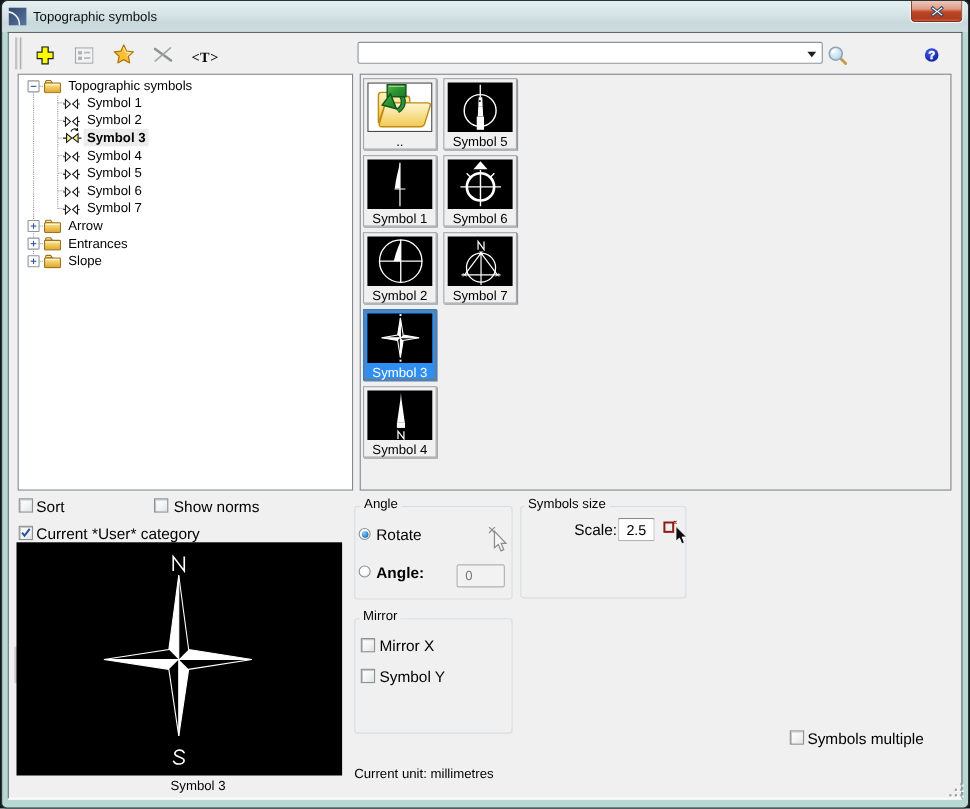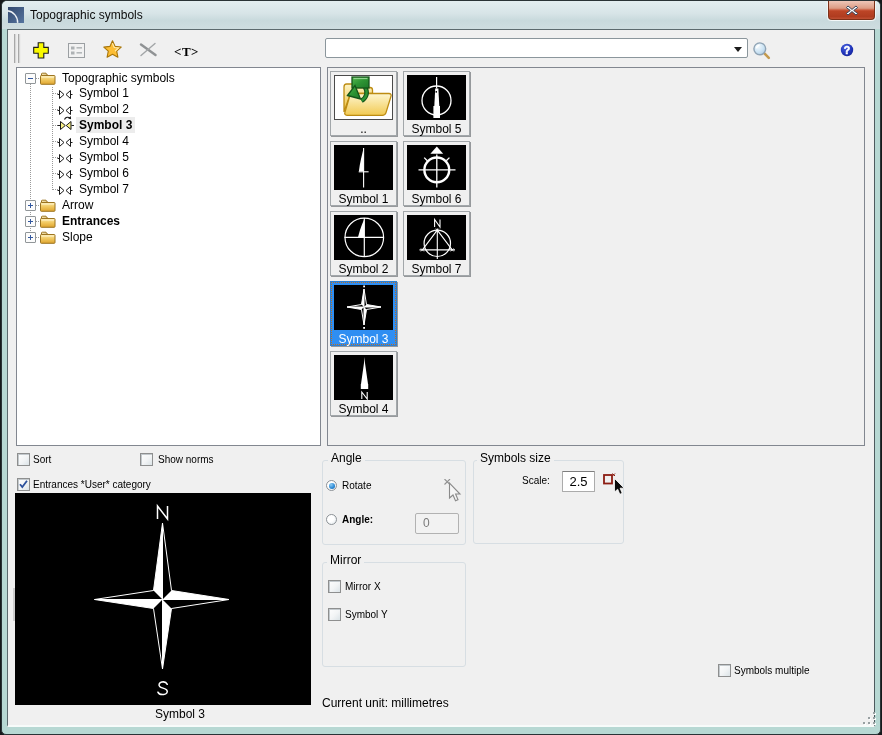--- a/index.html
+++ b/index.html
@@ -23,21 +23,21 @@
 .texp{position:absolute;width:9px;height:9px;background:#fcfcfc;border:1px solid #919699;border-radius:1px;box-sizing:content-box;}
 .texp .h{position:absolute;left:2px;top:4px;width:5px;height:1px;background:#33589f;}
 .texp .v{position:absolute;left:4px;top:2px;width:1px;height:5px;background:#33589f;}
 .dotv{position:absolute;width:1px;border-left:1px dotted #9a9a9a;}
 .doth{position:absolute;height:1px;border-top:1px dotted #9a9a9a;}
 .tlabel{position:absolute;height:16px;line-height:16px;font-size:12px;white-space:nowrap;}
 .cell{position:absolute;width:67px;height:65px;background:#f0f0f0;border:1px solid #a2a7aa;box-shadow:1px 1px 0 #96999c;box-sizing:border-box;}
 .thumb{position:absolute;left:3px;top:3px;width:59px;height:45px;background:#000;}
 .cap{position:absolute;left:0;top:50px;width:65px;text-align:center;font-size:12px;line-height:14px;}
 .cb{position:absolute;width:13px;height:13px;background:linear-gradient(135deg,#fefefe 0%,#f2f4f5 55%,#dbe3e7 100%);border:1px solid #8e8f8f;box-sizing:border-box;box-shadow:inset 1px 1px 0 #c3c9cd;}
-.cblabel{position:absolute;height:14px;line-height:14px;font-size:10px;white-space:nowrap;}
+.cblabel{position:absolute;height:14px;line-height:14px;font-size:14px;white-space:nowrap;}
 .grp{position:absolute;border:1px solid #d7dee3;border-radius:3px;box-sizing:border-box;}
 .grplabel{position:absolute;background:#f0f0f0;padding:0 3px;height:13px;line-height:13px;font-size:12px;white-space:nowrap;}
 .radio{position:absolute;width:11px;height:11px;border-radius:50%;border:1px solid #8d9297;background:radial-gradient(circle at 35% 35%,#ffffff 40%,#dee5e9);box-sizing:border-box;}
 .radio.sel::after{content:"";position:absolute;left:1.5px;top:1.5px;width:6px;height:6px;border-radius:50%;background:radial-gradient(circle at 35% 30%,#8ecbf2 0%,#2e8cd8 55%,#1263a8 100%);}
 #prev{position:absolute;left:7px;top:463px;width:296px;height:212px;background:#000;}
 #insbtn{position:absolute;left:702px;top:651px;width:154px;height:35px;background:linear-gradient(#f4f4f4,#eaeaea 60%,#e2e2e2);border:2px solid #050505;box-sizing:border-box;}
 .dot{position:absolute;width:2px;height:2px;background:#98a0a2;box-shadow:1px 1px 0 #fdfdfd;}
 </style>
 </head>
 <body>
@@ -197,21 +197,21 @@
    </svg>
    <div class="tlabel" style="left:45px;top:2px;">Topographic symbols</div>
    <div class="tlabel" style="left:62px;top:17px;">Symbol 1</div>
    <div class="tlabel" style="left:62px;top:33px;">Symbol 2</div>
    <div class="tlabel" style="left:59px;top:49px;background:#ececec;font-weight:bold;padding:0 3px;">Symbol 3</div>
    <div class="tlabel" style="left:62px;top:65px;">Symbol 4</div>
    <div class="tlabel" style="left:62px;top:81px;">Symbol 5</div>
    <div class="tlabel" style="left:62px;top:97px;">Symbol 6</div>
    <div class="tlabel" style="left:62px;top:113px;">Symbol 7</div>
    <div class="tlabel" style="left:45px;top:129px;">Arrow</div>
-   <div class="tlabel" style="left:45px;top:145px;font-weight:bold;">Entrances</div>
+   <div class="tlabel" style="left:45px;top:145px;">Entrances</div>
    <div class="tlabel" style="left:45px;top:161px;">Slope</div>
   </div>
   <div id="list" class="panel">
 
    <div class="cell" style="left:2px;top:3px;">
     <div class="thumb" style="background:#fff;border:1px solid #4a4a4a;box-sizing:border-box;">
      <svg width="54" height="42" style="position:absolute;left:5px;top:0px;" viewBox="0 0 54 42">
       <defs>
        <linearGradient id="fg1" x1="0" y1="0" x2="0" y2="1">
                   <stop offset="0" stop-color="#fdf4c6"></stop>
@@ -321,21 +321,21 @@
 
   <div class="cb" style="left:9px;top:423px;"></div>
   <div class="cblabel" style="left:25px;top:423px;">Sort</div>
   <div class="cb" style="left:132px;top:423px;"></div>
   <div class="cblabel" style="left:150px;top:423px;">Show norms</div>
   <div class="cb" style="left:9px;top:448px;" id="cbsep">
         <svg width="11" height="11" viewBox="0 0 11 11" style="position:absolute;left:0;top:0;">
     <path d="M2,5.2 L4.3,8 L9,1.8" fill="none" stroke="#2c519c" stroke-width="1.8"></path>
   </svg>
       </div>
-  <div class="cblabel" style="left:25px;top:448px;">Entrances *User* category</div>
+  <div class="cblabel" style="left:25px;top:448px;">Current *User* category</div>
 
   <div class="abs" style="left:4.5px;top:558px;width:3px;height:33px;background:#cdcdcd;"></div>
   <div id="prev"><svg width="296" height="212" viewBox="0 0 296 212">
     <path d="M147.5,30 L156.5,97.5 L214,106.5 L156.5,115.5 L147.5,176 L138.5,115.5 L79.5,106.5 L138.5,97.5 Z" fill="none" stroke="#fff" stroke-width="1"></path>
     <line x1="147.5" y1="30" x2="147.5" y2="176" stroke="#fff" stroke-width="1"></line>
     <line x1="79.5" y1="106.5" x2="214" y2="106.5" stroke="#fff" stroke-width="1"></line>
     <polygon points="147.5,30 138.5,97.5 147.5,106.5" fill="#fff"></polygon>
     <polygon points="214,106.5 156.5,97.5 147.5,106.5" fill="#fff"></polygon>
     <polygon points="147.5,176 156.5,115.5 147.5,106.5" fill="#fff"></polygon>
     <polygon points="79.5,106.5 138.5,115.5 147.5,106.5" fill="#fff"></polygon>

